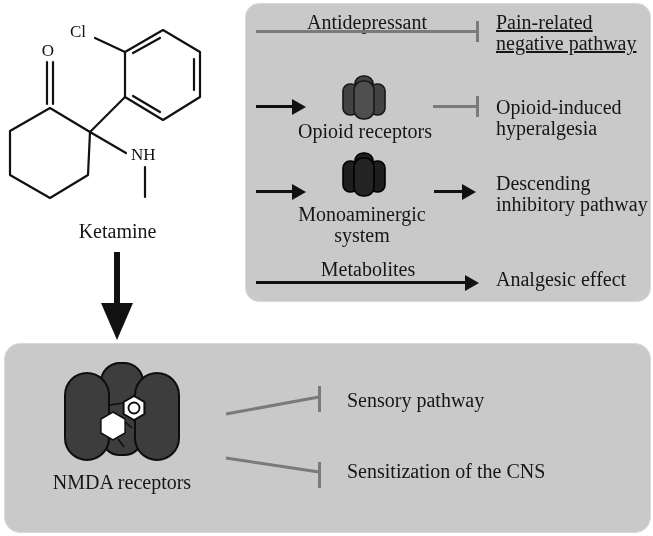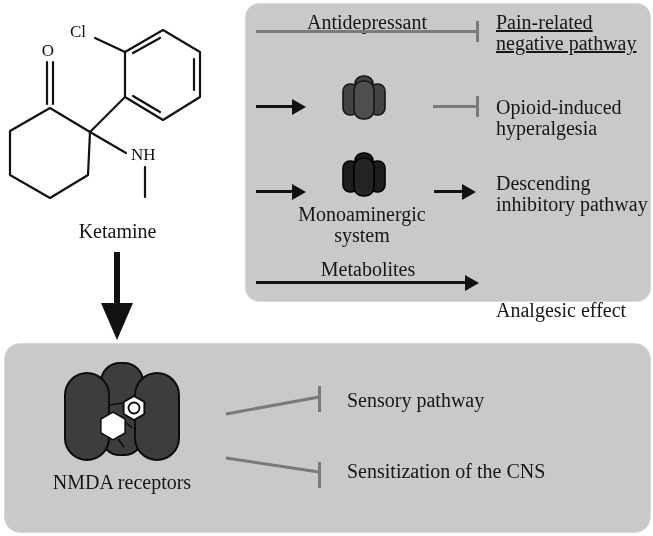--- a/index.html
+++ b/index.html
@@ -69,20 +69,21 @@
     </div>
 
     <div class="ashaft" style="left:10px;top:101px;width:36px;"></div>
     <div class="ahead" style="left:46px;top:95px;"></div>
     <svg width="44" height="50" viewBox="0 0 44 50" style="left:96px;top:71px;">
       <rect x="13" y="1" width="18" height="26" rx="8" fill="#434343" stroke="#161616" stroke-width="1.6"></rect>
       <rect x="1" y="9" width="15" height="31" rx="7" fill="#434343" stroke="#161616" stroke-width="1.6"></rect>
       <rect x="28" y="9" width="15" height="31" rx="7" fill="#434343" stroke="#161616" stroke-width="1.6"></rect>
       <rect x="12" y="6" width="20" height="38" rx="9" fill="#4f4f4f" stroke="#161616" stroke-width="1.6"></rect>
     </svg>
+    <div class="txt center" style="left:29px;top:117px;width:180px;">Opioid receptors</div>
     <div class="hline" style="left:187px;top:101px;width:45px;"></div>
     <div class="tbar" style="left:230px;top:92px;"></div>
     <div class="txt" style="left:250px;top:80px;margin-top:13px;">
       <div>Opioid-induced</div>
       <div>hyperalgesia</div>
     </div>
 
     <div class="ashaft" style="left:10px;top:186px;width:36px;"></div>
     <div class="ahead" style="left:46px;top:180px;"></div>
     <svg width="44" height="50" viewBox="0 0 44 50" style="left:96px;top:148px;">
@@ -98,21 +99,21 @@
     <div class="ashaft" style="left:188px;top:186px;width:28px;"></div>
     <div class="ahead" style="left:216px;top:180px;"></div>
     <div class="txt center" style="left:32px;top:255px;width:180px;">Metabolites</div>
 
     <div class="txt" style="left:250px;top:169px;">
       <div>Descending</div>
       <div>inhibitory pathway</div>
     </div>
     <div class="ashaft" style="left:10px;top:277px;width:209px;"></div>
     <div class="ahead" style="left:219px;top:271px;"></div>
-    <div class="txt" style="left:250px;top:265px;margin-top:31px;">Analgesic effect</div>
+    <div class="txt" style="left:250px;top:265px;">Analgesic effect</div>
   </div>
 
   <div class="panel" style="left:4px;top:343px;width:647px;height:190px;border-radius:16px;">
 
     <svg width="116" height="100" viewBox="0 0 116 100" style="left:59px;top:19px;">
       <rect x="37" y="0" width="42" height="92" rx="19" fill="#3d3d3d" stroke="#0d0d0d" stroke-width="2"></rect>
       <rect x="1" y="10" width="44" height="87" rx="22" fill="#3d3d3d" stroke="#0d0d0d" stroke-width="2"></rect>
       <rect x="71" y="10" width="44" height="87" rx="22" fill="#3d3d3d" stroke="#0d0d0d" stroke-width="2"></rect>
 
       <line x1="46" y1="42" x2="59" y2="40" stroke="#0d0d0d" stroke-width="1.5"></line>

